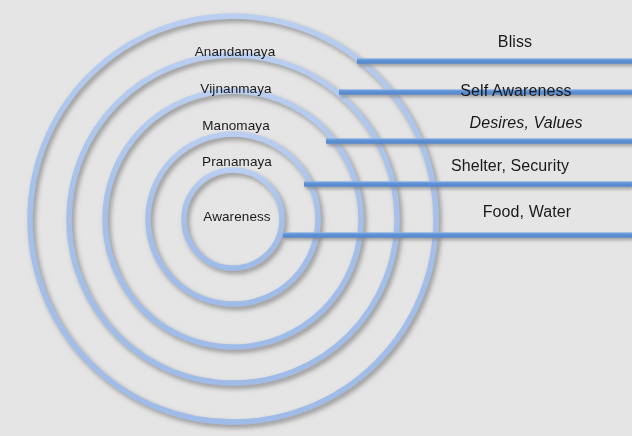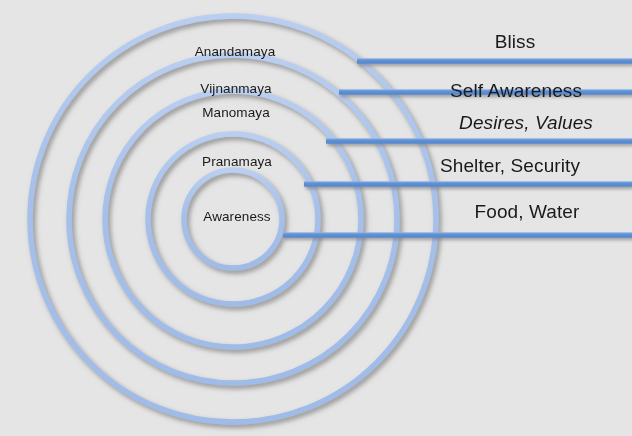--- a/index.html
+++ b/index.html
@@ -28,21 +28,21 @@
     font-family: "Liberation Sans", sans-serif;
     font-size: 13.5px;
     color: #1a1a1a;
     white-space: nowrap;
     letter-spacing: 0.1px;
   }
   .need-label {
     position: absolute;
     transform: translate(-50%, -50%);
     font-family: "Liberation Sans", sans-serif;
-    font-size: 19px;
+    font-size: 16px;
     color: #1a1a1a;
     white-space: nowrap;
     letter-spacing: 0.1px;
   }
 </style>
 </head>
 <body>
 
 <div id="canvas">
 
@@ -78,21 +78,21 @@
         <rect x="339" y="89.3" width="293" height="5.4" fill="url(#barGrad)" filter="url(#barShadow)"></rect>
         <rect x="326" y="138.3" width="306" height="5.4" fill="url(#barGrad)" filter="url(#barShadow)"></rect>
         <rect x="304" y="181.3" width="328" height="5.4" fill="url(#barGrad)" filter="url(#barShadow)"></rect>
         <rect x="283" y="232.3" width="349" height="5.4" fill="url(#barGrad)" filter="url(#barShadow)"></rect>
       </g>
   </svg>
 
   <div id="kosha-labels">
       <div class="kosha-label" style="left: 235px; top: 51px;">Anandamaya</div>
       <div class="kosha-label" style="left: 236px; top: 88px;">Vijnanmaya</div>
-      <div class="kosha-label" style="left: 236px; top: 112px;">Manomaya</div>
+      <div class="kosha-label" style="left: 236px; top: 125px;">Manomaya</div>
       <div class="kosha-label" style="left: 237px; top: 161px;">Pranamaya</div>
       <div class="kosha-label" style="left: 237px; top: 216px;">Awareness</div>
     </div>
   <div id="need-labels">
       <div class="need-label" style="left: 515px; top: 42px;">Bliss</div>
       <div class="need-label" style="left: 516px; top: 84px; margin-top: 7px;">Self Awareness</div>
       <div class="need-label" style="left: 526px; top: 123px; font-style: italic;">Desires, Values</div>
       <div class="need-label" style="left: 510px; top: 166px;">Shelter, Security</div>
       <div class="need-label" style="left: 527px; top: 212px;">Food, Water</div>
     </div>

